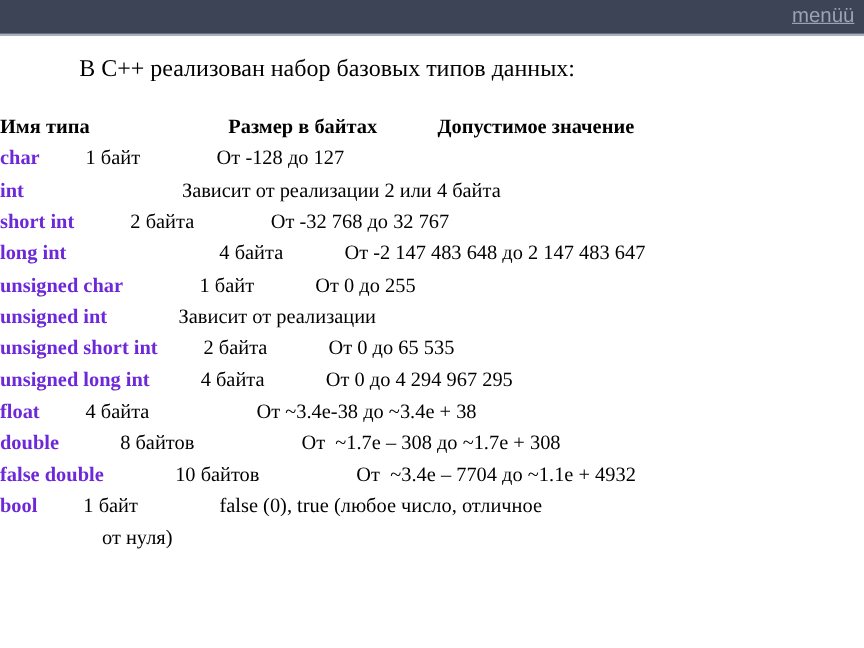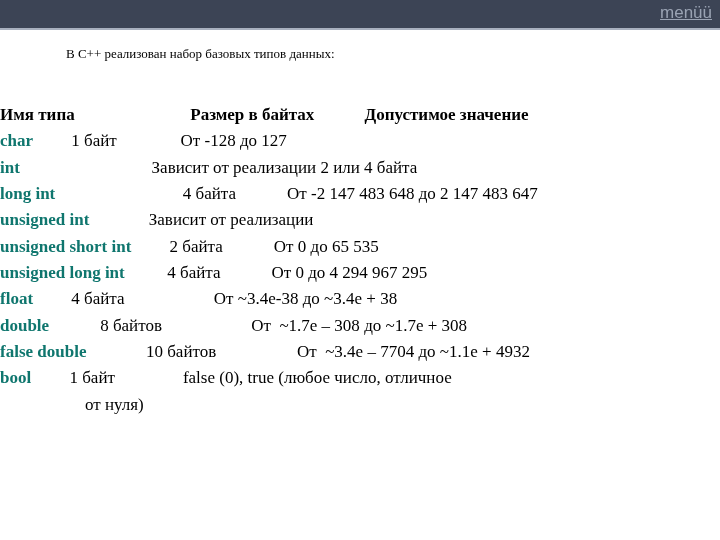--- a/index.html
+++ b/index.html
@@ -21,54 +21,56 @@
     position:absolute;
     right:8px;top:3px;
     color:#9aa3b3;
     font-family:Arial,Helvetica,sans-serif;
     font-size:17px;
     text-decoration:underline;
     cursor:pointer;
     margin-left:14px;
   }
   .intro{
-    margin:16px 0 40px 66px;
-    font-size:13px;
+    margin:16px 0 24px 66px;
+    font-size:20px;
   }
   .content{
     line-height:1.55;
     font-size:17px;
   }
   .hdr{font-weight:700}
   .hdr .c1,.hdr .c2,.hdr .c3{display:inline-block}
   .hdr .c1{width:186px}
   .hdr .c2{width:170px}
   .row{white-space:pre}
-  .kw{color:#0f766e;font-weight:700}
+  .kw{color:#6d28d9;font-weight:700}
   b{font-weight:400}
 </style>
 </head>
 <body>
 
 <div class="topbar">
   <span class="menu-link">menüü</span>
 </div>
 
 <div class="intro">В С++ реализован набор базовых типов данных:</div>
 
 <div class="content">
   <div class="hdr">
     <span class="c1">Имя типа</span>
     <span class="c2">Размер в байтах</span>
     <span class="c3">Допустимое значение</span>
   </div>
   <div id="rows">
       <div class="row"><span class="kw">char</span>         1 байт               От <b>-128</b> до <b>127</b></div>
       <div class="row"><span class="kw">int</span>                               Зависит от реализации 2 или 4 байта</div>
+      <div class="row"><span class="kw">short int</span>           2 байта               От <b>-32 768</b> до <b>32 767</b></div>
       <div class="row"><span class="kw">long int</span>                              4 байта            От <b>-2 147 483 648</b> до <b>2 147 483 647</b></div>
+      <div class="row"><span class="kw">unsigned char</span>               1 байт            От <b>0</b> до <b>255</b></div>
       <div class="row"><span class="kw">unsigned int</span>              Зависит от реализации</div>
       <div class="row"><span class="kw">unsigned short int</span>         2 байта            От <b>0</b> до <b>65 535</b></div>
       <div class="row"><span class="kw">unsigned long int</span>          4 байта            От <b>0</b> до <b>4 294 967 295</b></div>
       <div class="row"><span class="kw">float</span>         4 байта                     От <b>~3.4e-38</b> до <b>~3.4e + 38</b></div>
       <div class="row"><span class="kw">double</span>            8 байтов                     От  <b>~1.7e – 308</b> до <b>~1.7e + 308</b></div>
       <div class="row"><span class="kw">false double</span>              10 байтов                   От  <b>~3.4e – 7704</b> до <b>~1.1e + 4932</b></div>
       <div class="row"><span class="kw">bool</span>         1 байт                false (0), true (любое число, отличное</div>
     </div>
   <div class="row">                    от нуля)</div>
 </div>

